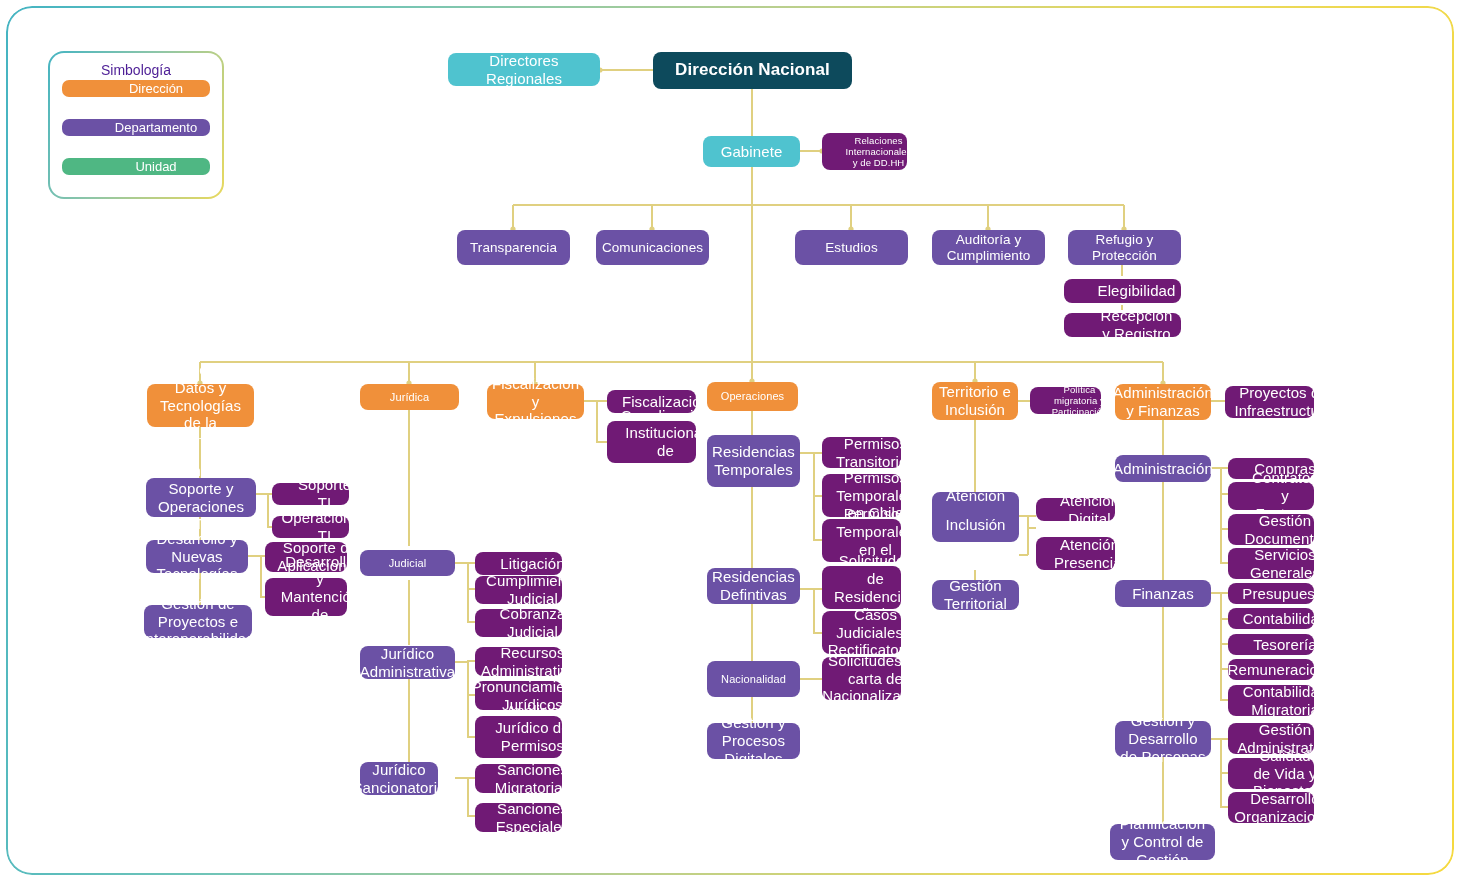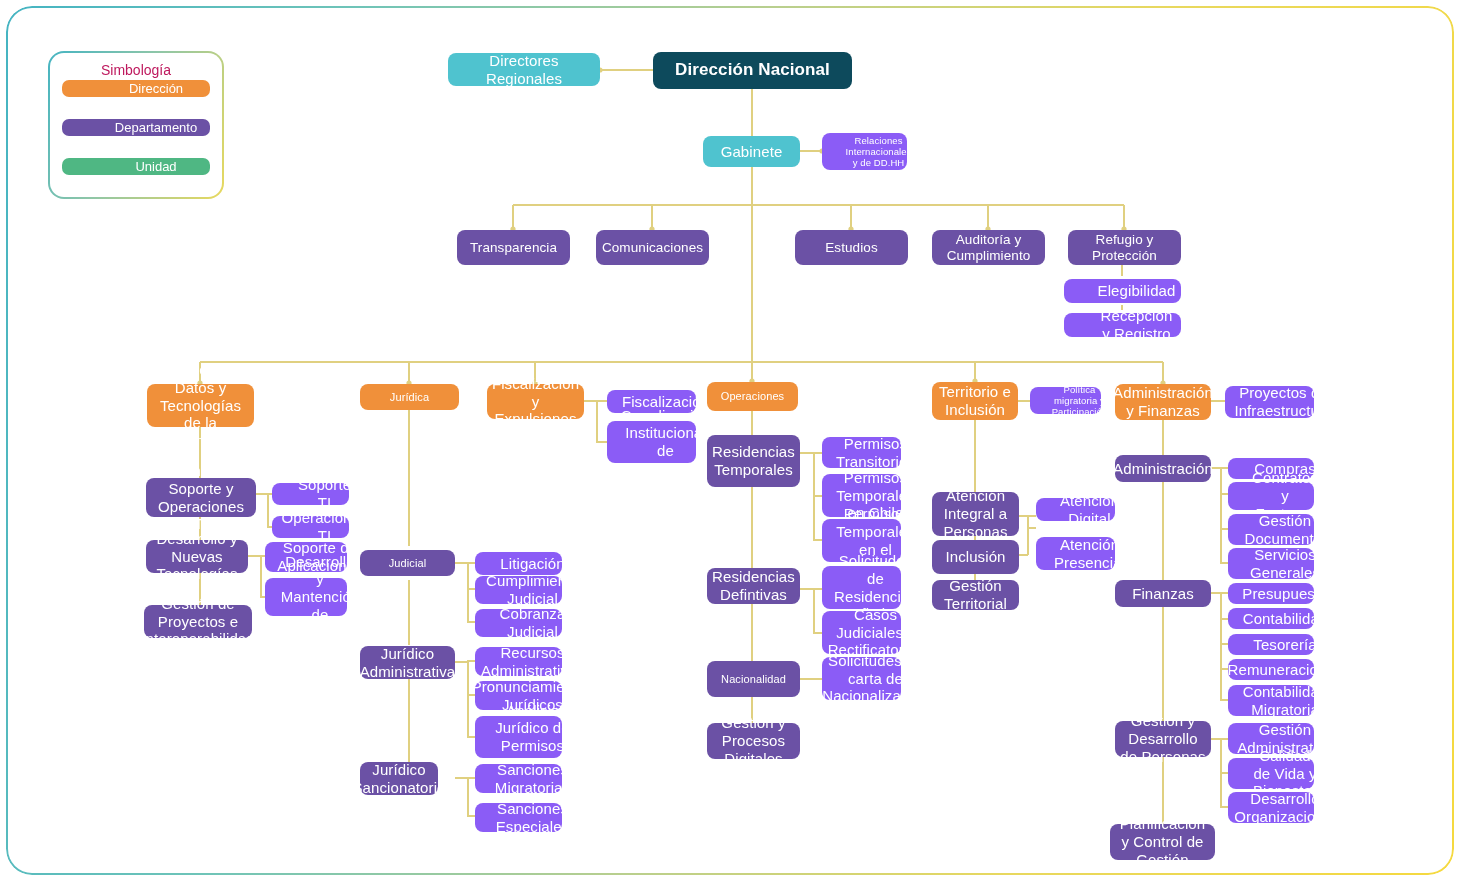--- a/index.html
+++ b/index.html
@@ -25,42 +25,42 @@
 
   
   .node{
     position:absolute;box-sizing:border-box;
     display:flex;align-items:center;justify-content:center;text-align:center;
     border-radius:8px;color:#ffffff;line-height:1.18;
     padding:3px 5px;letter-spacing:.1px;
   }
   .n-dir   {background:#f0903a;}
   .n-dep   {background:#6b51a5;}
-  .n-uni   {background:#8b5cf6;padding-left:33px;}
+  .n-uni   {background:#701a75;padding-left:33px;}
   .n-teal  {background:#4fc3cf;}
   .n-navy  {background:#0d4a5c;font-weight:bold;}
 
   .fs13{font-size:13.5px;}
   .fs12{font-size:11px;}
   .fs11{font-size:15px;}
   .fs10{font-size:9.5px;}
   .fs17{font-size:17px;}
   .fs15{font-size:15px;}
 
   
   #legend{
     position:absolute;left:48px;top:51px;width:176px;height:148px;
     border-radius:16px;padding:2px;box-sizing:border-box;
     background:linear-gradient(115deg,#45b4c2 0%,#8ec6a8 45%,#e9d95e 100%);
   }
   #legend-inner{
     width:100%;height:100%;background:#fff;border-radius:14px;
     display:flex;flex-direction:column;align-items:center;padding-top:9px;box-sizing:border-box;
   }
-  #legend-title{font-size:14px;color:#be185d;margin-bottom:2px;}
+  #legend-title{font-size:14px;color:#4c1d95;margin-bottom:2px;}
   .legend-chip{
     width:108px;height:26px;border-radius:7px;color:#fff;font-size:13px;
     display:flex;align-items:center;justify-content:center;margin-bottom:22px;padding-left:40px;
   }
 </style>
 </head>
 <body>
 
 <div id="stage">
 
@@ -269,21 +269,21 @@
 
   <div class="node n-dep fs11" style="left:707px;top:723px;width:93px;height:36px;">Gestión y Procesos Digitales</div>
 
   <div class="node n-dir fs11" style="left:932px;top:382px;width:86px;height:38px;">Territorio e Inclusión</div>
   <div class="node n-uni fs10" style="left:1030px;top:387px;width:71px;height:27px;">Política migratoria y Participación</div>
 
   <div class="node n-dep fs11" style="left:932px;top:492px;width:87px;height:44px;">Atención Integral a Personas</div>
   <div class="node n-uni fs11" style="left:1036px;top:498px;width:79px;height:23px;">Atención Digital</div>
   <div class="node n-uni fs11" style="left:1036px;top:537px;width:79px;height:33px;">Atención Presencial</div>
 
-  <div class="node n-dep fs11" style="left:932px;top:540px;width:87px;height:34px;">Inclusión</div>
+  <div class="node n-dep fs11" style="left:932px;top:508px;width:87px;height:34px;">Inclusión</div>
   <div class="node n-dep fs11" style="left:932px;top:580px;width:87px;height:30px;">Gestión Territorial</div>
 
   <div class="node n-dir fs11" style="left:1115px;top:384px;width:96px;height:36px;">Administración y Finanzas</div>
   <div class="node n-uni fs11" style="left:1225px;top:386px;width:89px;height:32px;">Proyectos de Infraestructura</div>
 
   <div class="node n-dep fs11" style="left:1115px;top:455px;width:96px;height:27px;">Administración</div>
   <div class="node n-uni fs11" style="left:1228px;top:458px;width:86px;height:21px;">Compras</div>
   <div class="node n-uni fs11" style="left:1228px;top:482px;width:86px;height:28px;">Contratos y Facturas</div>
   <div class="node n-uni fs11" style="left:1228px;top:514px;width:86px;height:31px;">Gestión Documental</div>
   <div class="node n-uni fs11" style="left:1228px;top:548px;width:86px;height:31px;">Servicios Generales</div>

